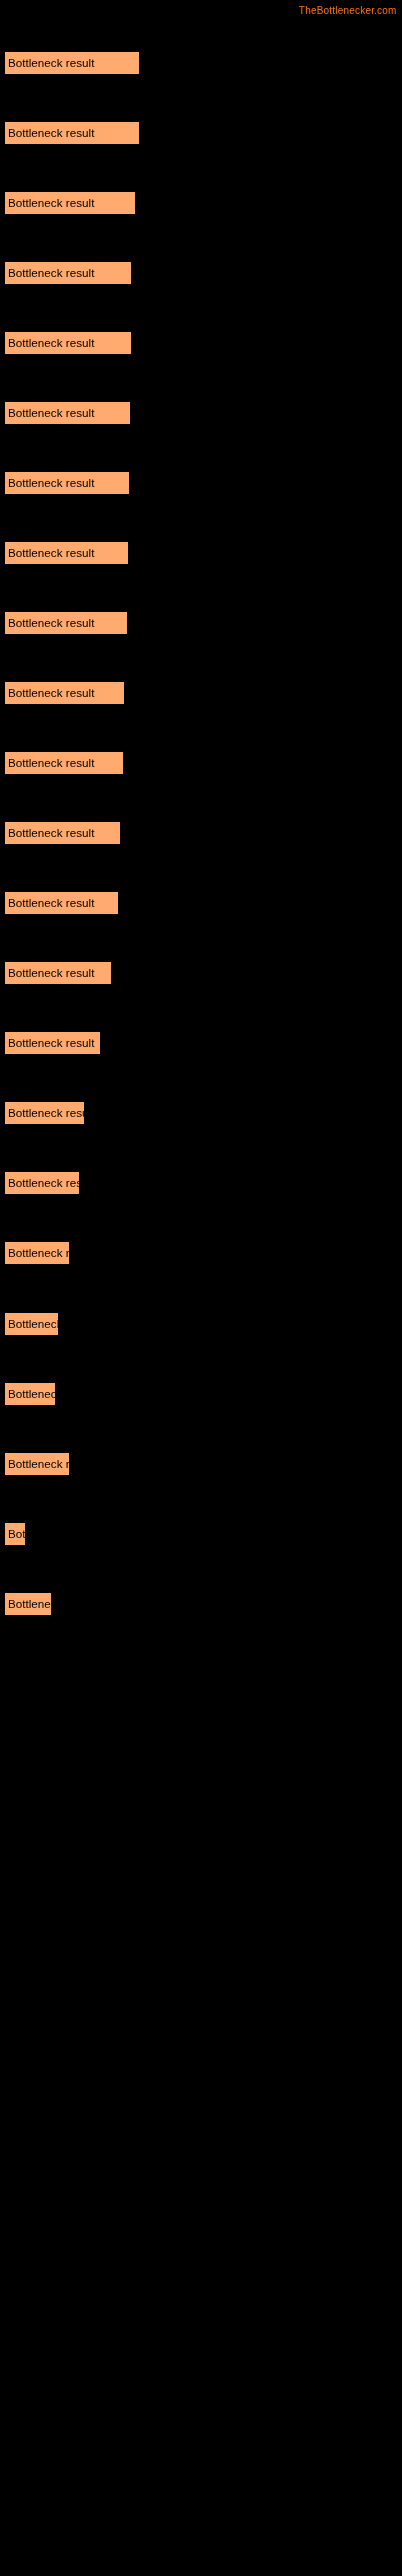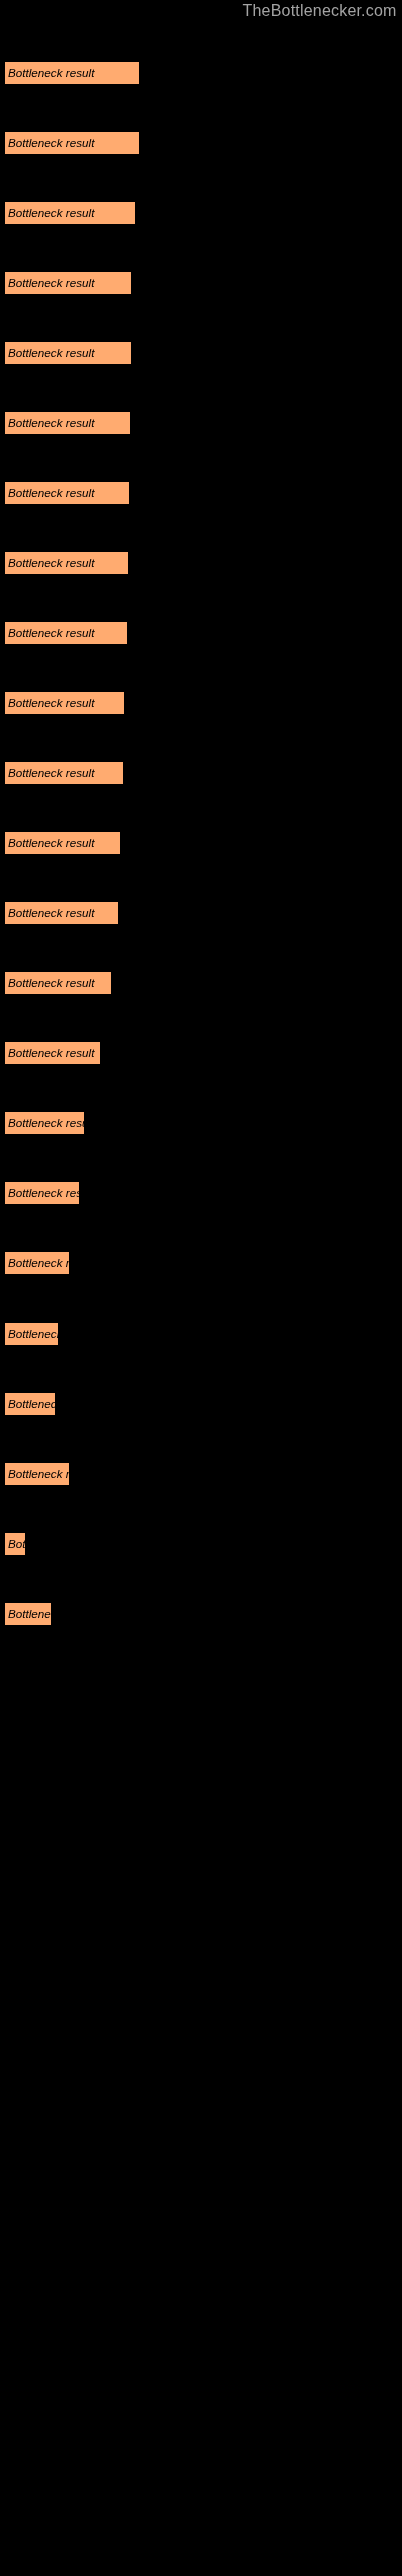--- a/index.html
+++ b/index.html
@@ -12,22 +12,22 @@
     height: 2576px;
     position: relative;
     overflow: hidden;
     font-family: "Liberation Sans", sans-serif;
   }
 
   .site-title {
     position: absolute;
     top: 1.6px;
     right: 6.4px;
-    color: #a3a3a3;
-    font-size: 16px;
+    color: #f97316;
+    font-size: 10px;
     line-height: 17.7px;
     letter-spacing: 0.2px;
     font-family: "Liberation Sans", sans-serif;
     white-space: nowrap;
     user-select: none;
   }
 
   .chart {
     position: absolute;
     left: 0;
@@ -39,27 +39,26 @@
   .bar-row {
     position: absolute;
     left: 0;
     width: 403px;
     height: 22px;
   }
 
   .bar {
     position: absolute;
     left: 4.8px;
-    top: 16px;
+    top: 6px;
     height: 22px;
     background: #FFAB70;
     box-sizing: border-box;
     overflow: hidden;
     white-space: nowrap;
-    font-style: italic;
   }
 
   .bar-label {
     position: absolute;
     left: 3.2px;
     top: 0;
     height: 22px;
     line-height: 22px;
     font-size: 11.7px;
     color: #000000;

